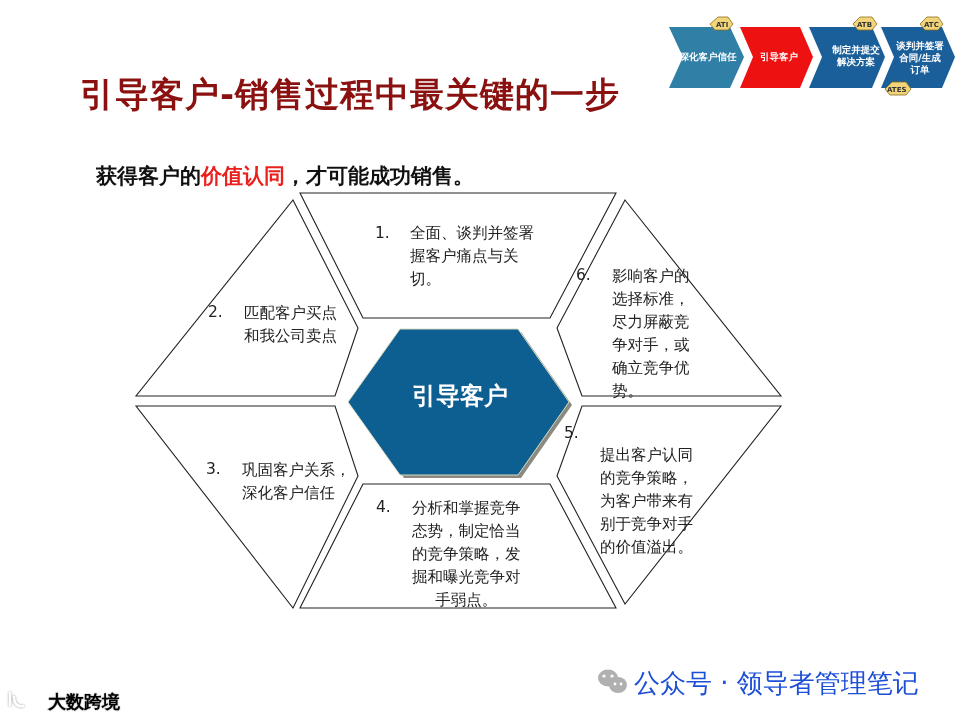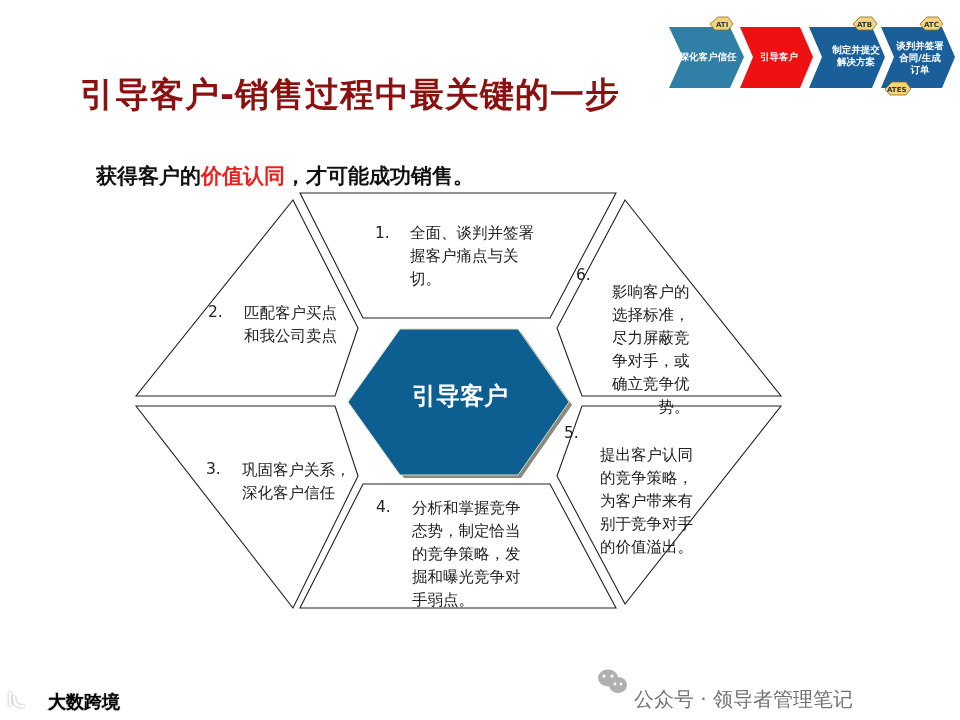--- a/index.html
+++ b/index.html
@@ -12,21 +12,21 @@
               white-space:nowrap;margin-top:48px; }
   #subtitle .hl { color:#e8211f; }
   svg.diagram { position:absolute; left:0; top:0; }
   .seg-text { position:absolute; font-size:15.5px; color:#222; line-height:23px; }
   .seg-num { position:absolute; font-size:15.5px; color:#222; }
   .chev-label { position:absolute; color:#fff; font-size:9.5px; font-weight:bold;
                 text-align:center; line-height:12px; }
   .badge-text { font-size:7px; font-weight:bold; fill:#333; font-family:"DejaVu Sans",sans-serif; }
   #center-label { left:370px; top:380px; width:180px; text-align:center; color:#fff;
                   font-size:24px; font-weight:bold; }
-  #wm-right { left:598px; top:686px; font-size:20px; color:#737373; white-space:nowrap; }
+  #wm-right { left:598px; top:666px; font-size:26px; color:#1d4ed8; white-space:nowrap; }
   #wm-left { left:8px; top:690px; font-size:18px; color:#000000; font-weight:bold;
              text-shadow:0 0 2px #bbb, 0 0 1px #999; white-space:nowrap; }
 </style>
 </head>
 <body>
 
 <svg class="diagram" width="960" height="720">
 
   <polygon points="669,27 730,27 744,57 730,88 669,88 683,57" fill="#2f7fa6"></polygon>
   <polygon points="740,27 800,27 813,57 800,88 740,88 753,57" fill="#ee1111"></polygon>
@@ -110,39 +110,39 @@
   <div>和我公司卖点</div>
 </div>
 
 <div class="seg-num" style="left:206px; top:460px;">3.</div>
 <div class="seg-text" style="left:242px; top:459px; text-align:left; width:128px;">
   <div>巩固客户关系，</div>
   <div>深化客户信任</div>
 </div>
 
 <div class="seg-num" style="left:376px; top:498px;">4.</div>
-<div class="seg-text" style="left:412px; top:497px;">
+<div class="seg-text" style="left:412px; top:497px;text-align:center;">
   <div>分析和掌握竞争</div>
   <div>态势，制定恰当</div>
   <div>的竞争策略，发</div>
   <div>掘和曝光竞争对</div>
   <div>手弱点。</div>
 </div>
 
 <div class="seg-num" style="left:564px; top:424px;">5.</div>
 <div class="seg-text" style="left:600px; top:423px;margin-top:21px;">
   <div>提出客户认同</div>
   <div>的竞争策略，</div>
   <div>为客户带来有</div>
   <div>别于竞争对手</div>
   <div>的价值溢出。</div>
 </div>
 
 <div class="seg-num" style="left:576px; top:266px;">6.</div>
-<div class="seg-text" style="left:612px; top:281px;text-align:right;">
+<div class="seg-text" style="left:612px; top:265px;">
   <div>影响客户的</div>
   <div>选择标准，</div>
   <div>尽力屏蔽竞</div>
   <div>争对手，或</div>
   <div>确立竞争优</div>
   <div>势。</div>
 </div>
 
 <div id="wm-right" class="abs" style="left:634px;">公众号 · 领导者管理笔记</div>
 <div id="wm-left" class="abs" style="left:48px;">大数跨境</div>

